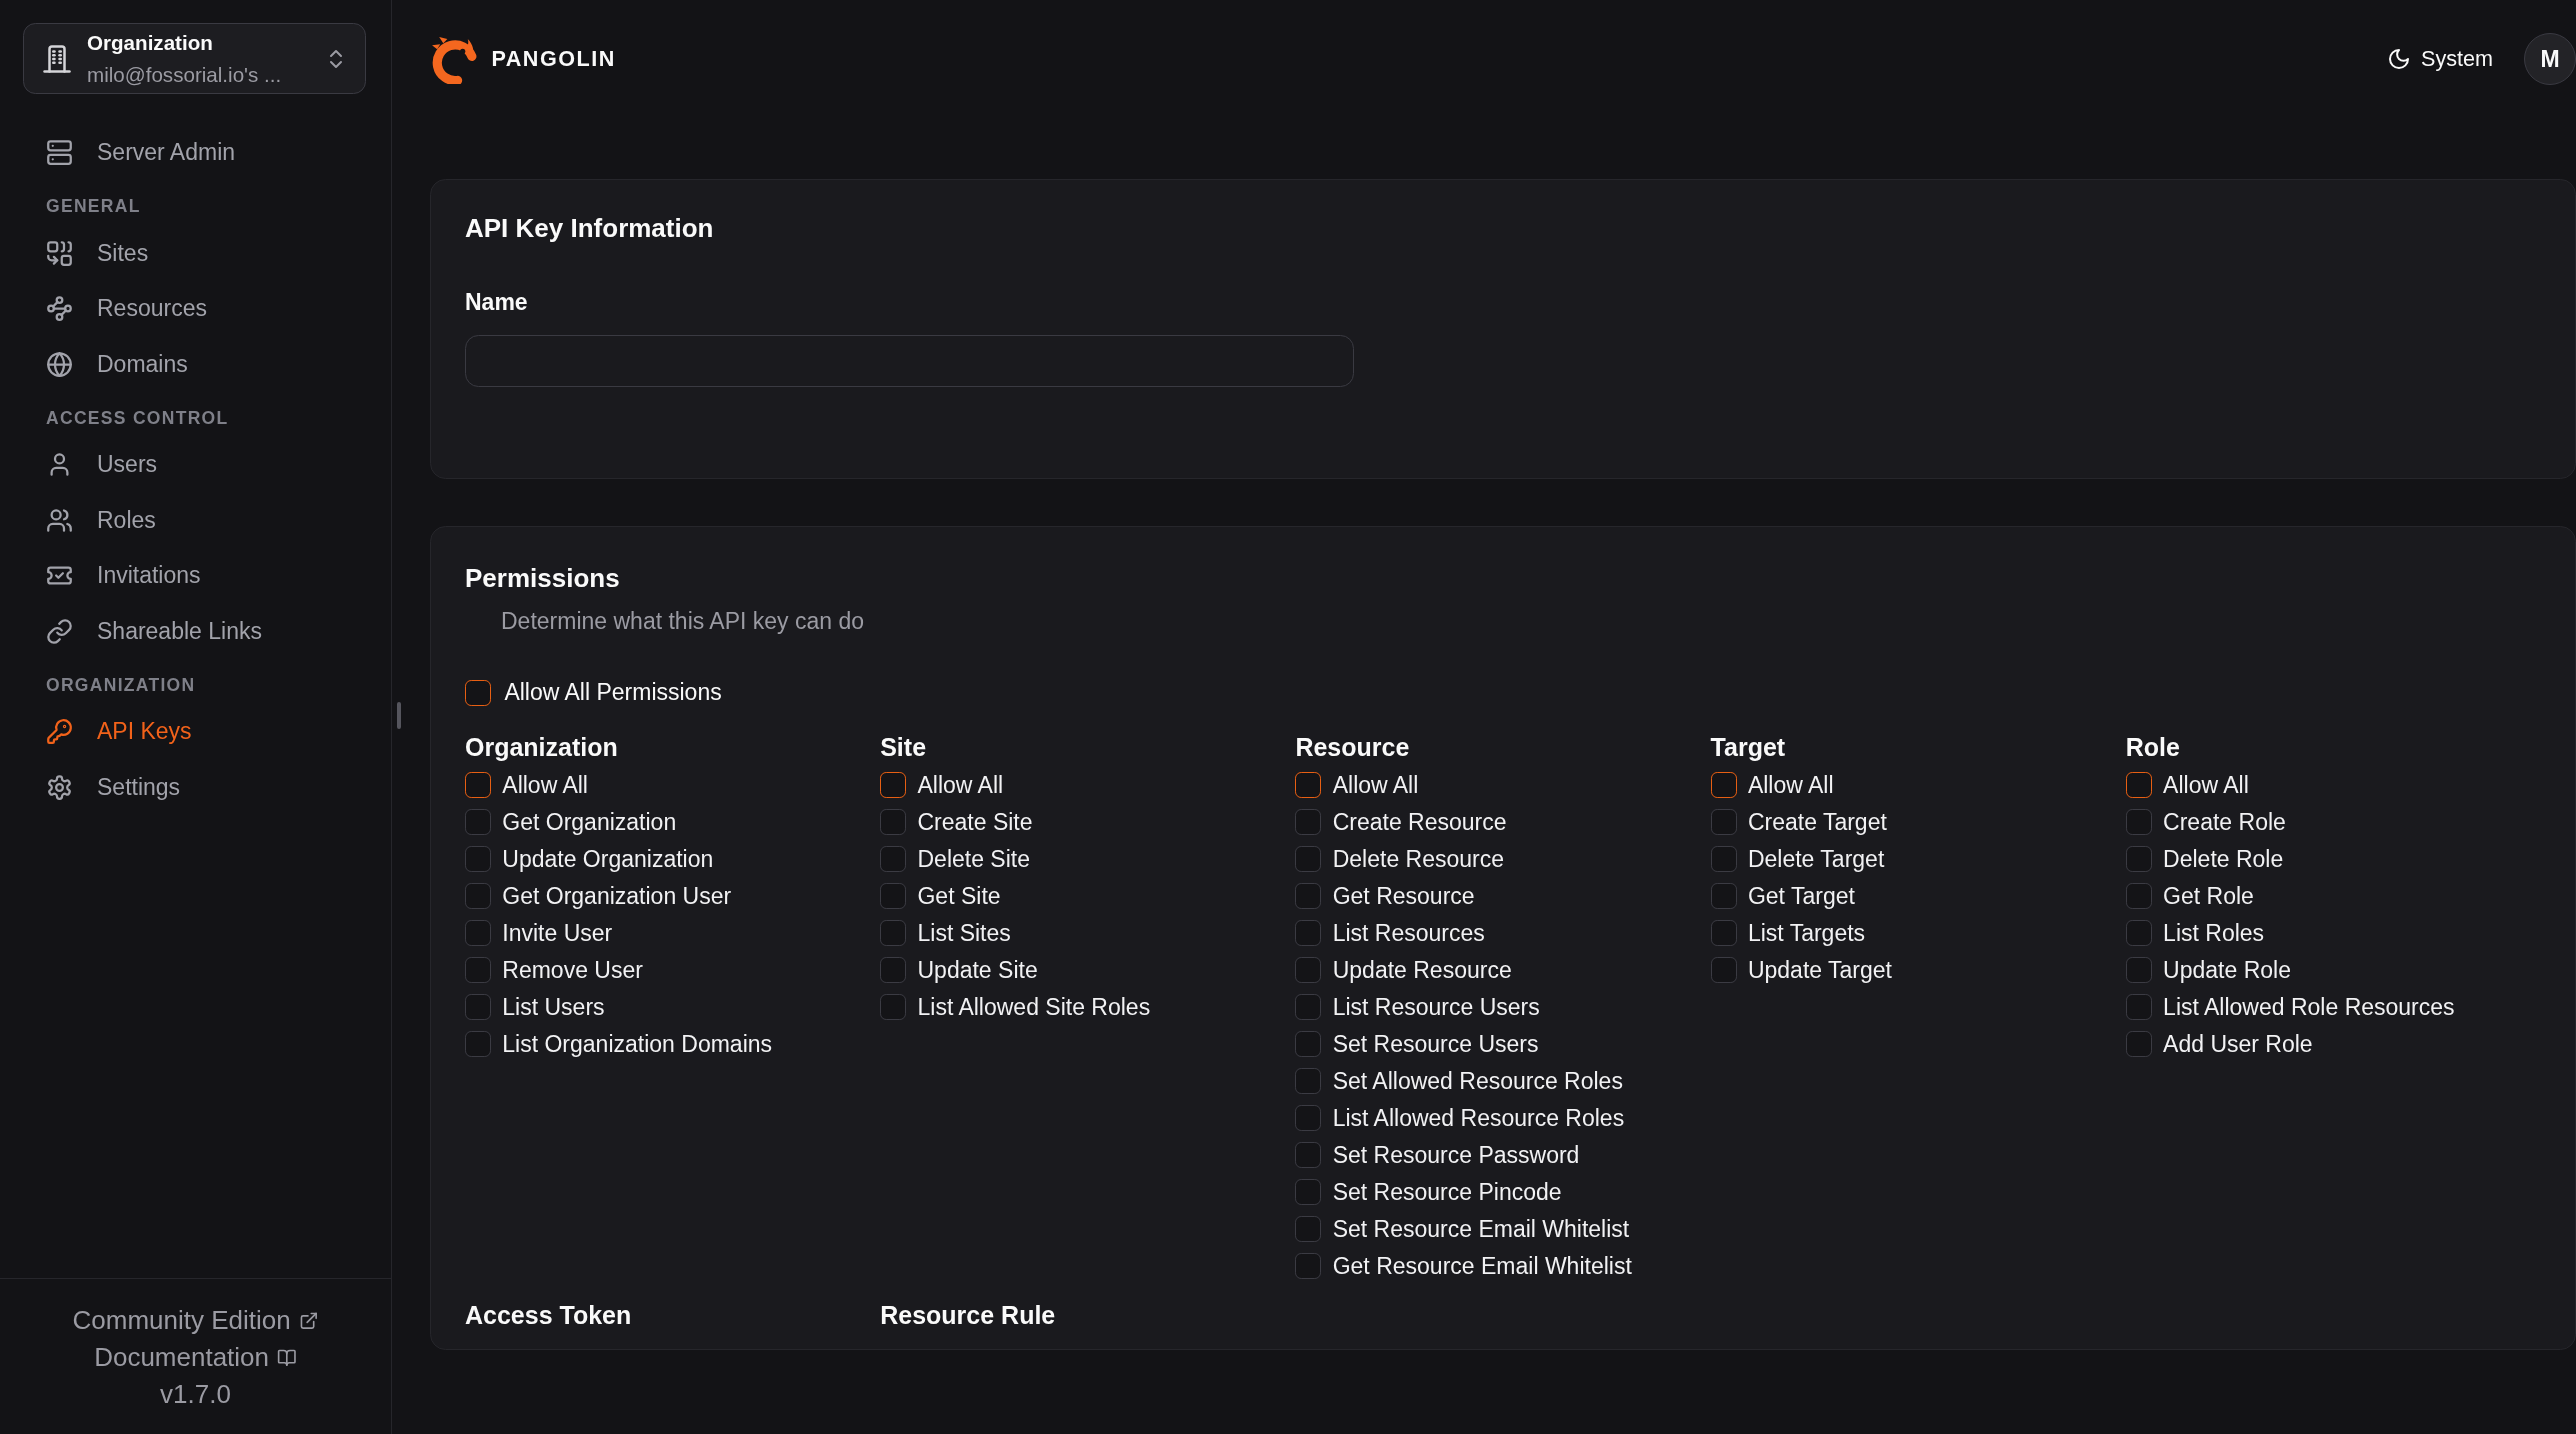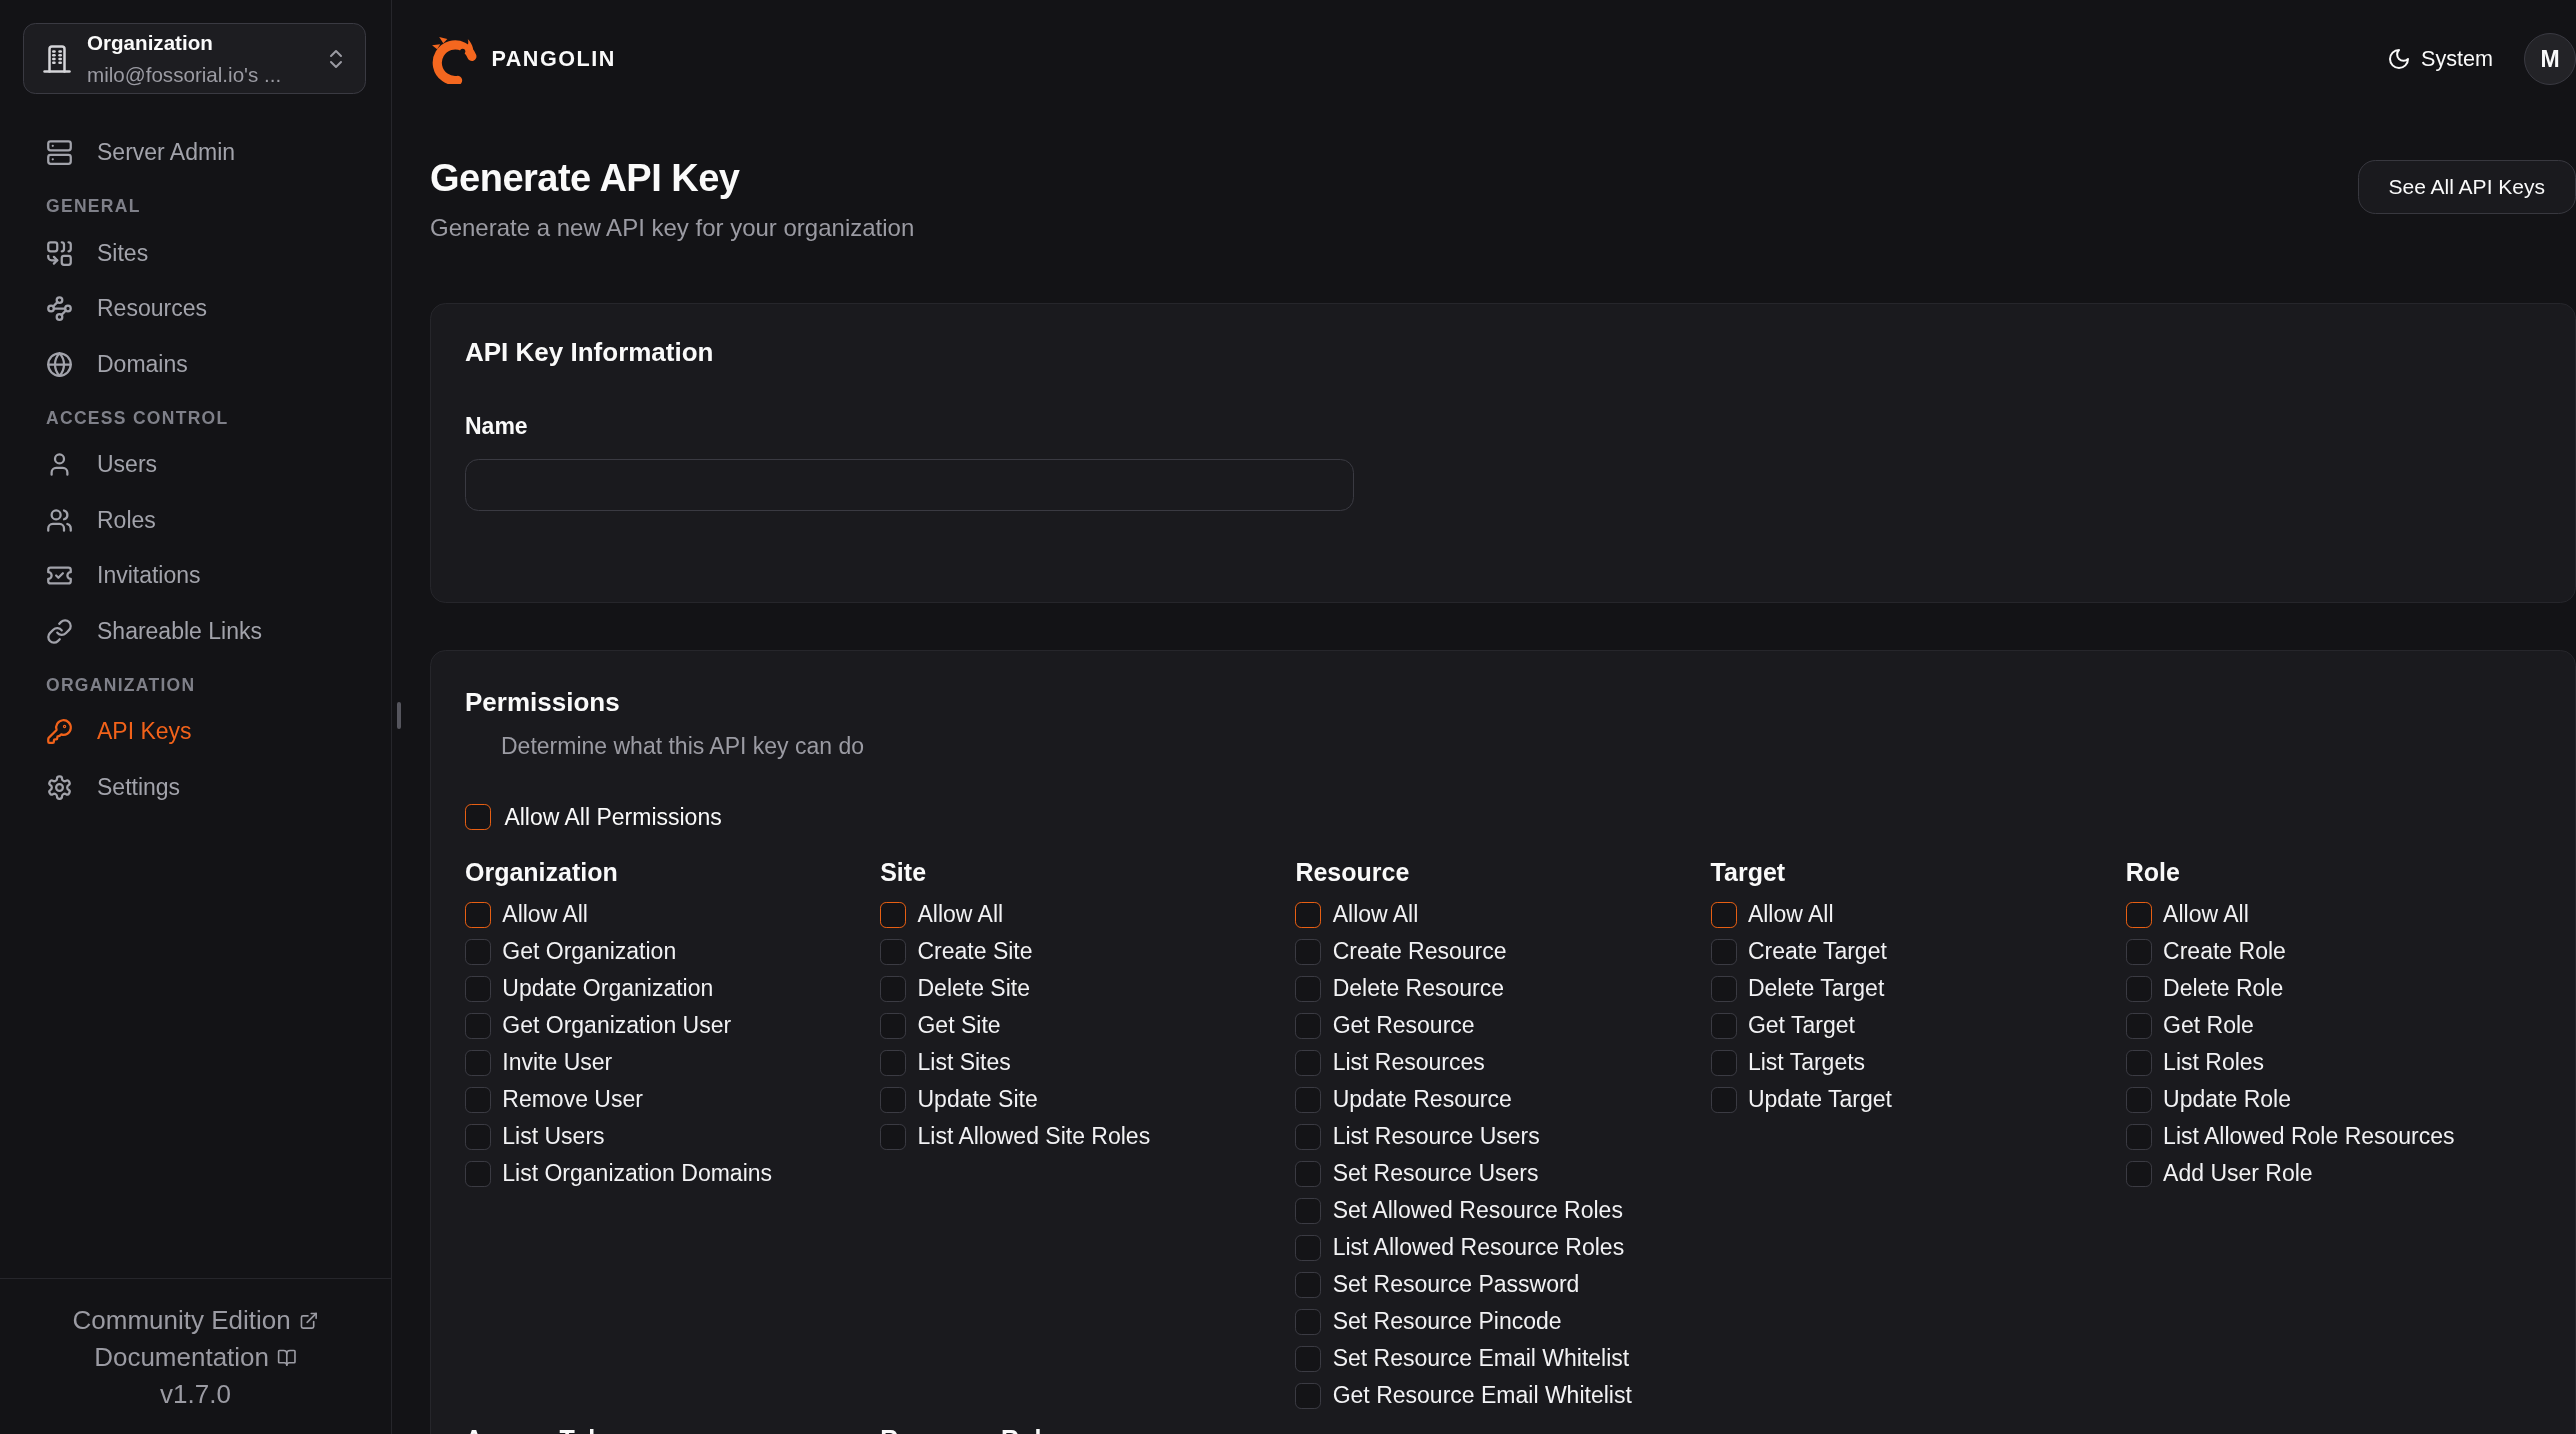--- a/index.html
+++ b/index.html
@@ -63,21 +63,21 @@
   .text-input { margin-top:18.5px; width:889px; height:52px; border:0.5px solid #3a3a42; border-radius:13.4px;
     background:transparent; color:#fafafa; font-size:21.6px; padding:0 18.5px; font-family:inherit; outline:none; }
 
   #perm-card { margin-top:47px; height:824px; padding-top:36px; }
   .allow-all-row { margin-top:44px; display:flex; align-items:center; gap:13.4px; font-size:23px; font-weight:500; cursor:pointer; width:fit-content; }
   .checkbox { width:26px; height:26px; border-radius:6.2px; border:1px solid #3b3b43; background:#141417; cursor:pointer; flex:0 0 auto; }
   .checkbox.accent { border-color:#e75f13; border-width:1.5px; }
 
   .perm-grid { margin-top:28px; display:grid; grid-template-columns:repeat(5, 1fr); align-items:start; }
   .col-title { font-size:25px; font-weight:700; line-height:26px; margin-bottom:6.2px; }
-  .perm-row { display:flex; align-items:flex-end; gap:11.3px; height:37px; font-size:23px; font-weight:500; color:#f2f2f4; cursor:pointer; width:fit-content; }
+  .perm-row { display:flex; align-items:center; gap:11.3px; height:37px; font-size:23px; font-weight:500; color:#f2f2f4; cursor:pointer; width:fit-content; }
   .perm-row .label { white-space:nowrap; }
   .cutoff-grid { margin-top:17.5px; display:grid; grid-template-columns:repeat(5, 1fr); }
 </style>
 </head>
 <body>
 
 <aside class="sidebar">
   <div class="org-picker">
     <span class="icon">
       <svg width="30" height="30" viewBox="0 0 24 24">
@@ -265,27 +265,20 @@
             </svg>
         </span>
         <span>System</span>
       </div>
       <div class="avatar">
         <span>M</span>
       </div>
     </div>
   </div>
 
-  <div class="title-row">
-    <div>
-      <div class="page-title">Generate API Key</div>
-      <div class="page-subtitle">Generate a new API key for your organization</div>
-    </div>
-    <button class="see-all-btn">See All API Keys</button>
-  </div>
 
   <section class="card" id="info-card">
     <div class="card-title">API Key Information</div>
     <div class="field-label">Name</div>
     <input class="text-input" type="text" placeholder="" style="">
   </section>
 
   <section class="card" id="perm-card">
     <div class="card-title">Permissions</div>
     <div class="card-sub">Determine what this API key can do</div>

